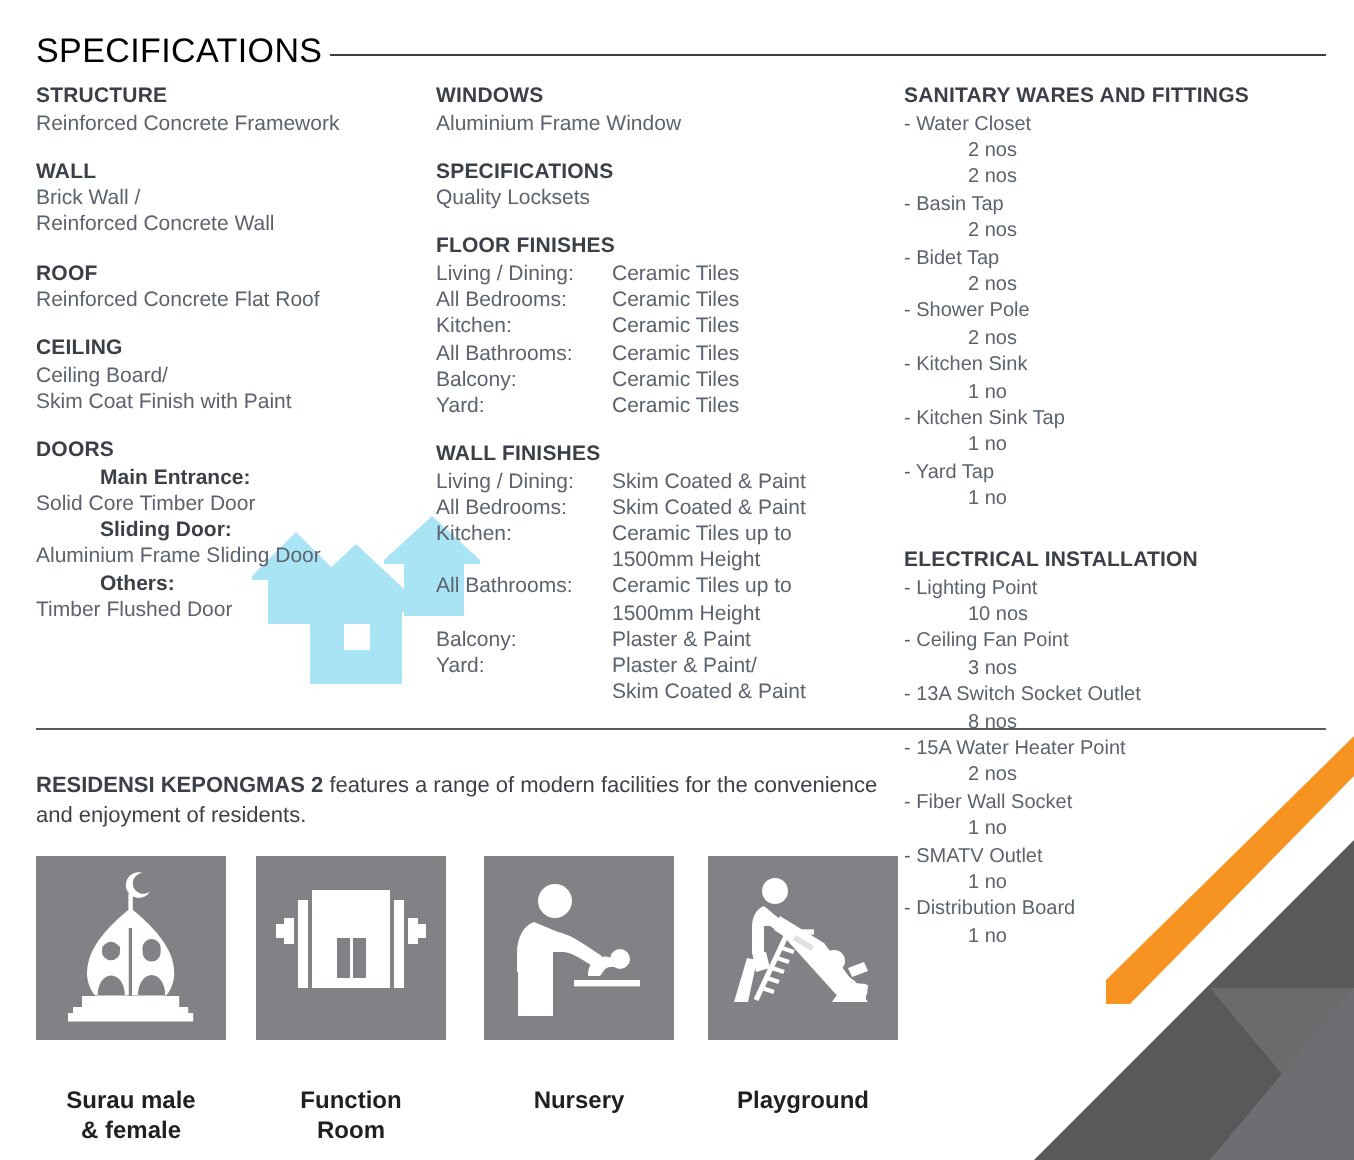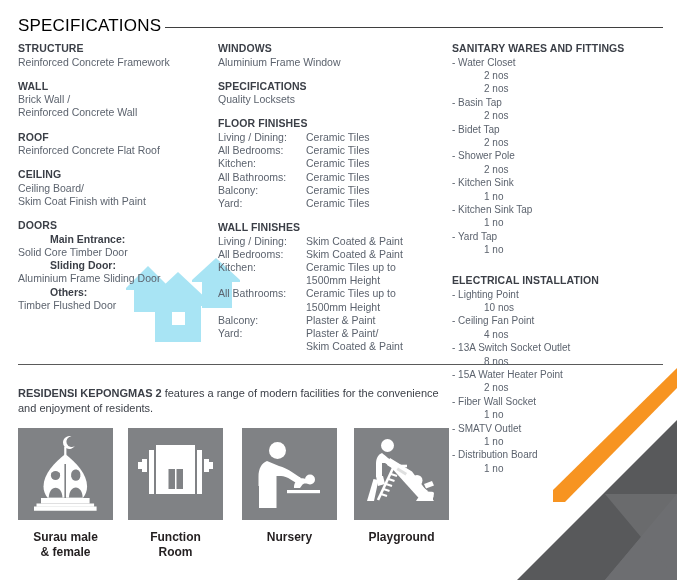--- a/index.html
+++ b/index.html
@@ -47,21 +47,21 @@
   .divider { position: absolute; left: 18px; top: 364px; width: 645px; height: 1px; background: #5a5a5a; }
 
   
   .intro { position: absolute; left: 18px; top: 386px; width: 430px; font-size: 11px; color: #3b3f47; line-height: 15px; }
   .intro b { font-weight: bold; }
 
   
   .facilities { position: absolute; left: 18px; top: 428px; width: 450px; height: 140px; }
   .fac { position: absolute; top: 0; width: 95px; }
   .fac-tile { width: 95px; height: 92px; background: #808285; position: relative; overflow: hidden; }
-  .fac-label { margin-top: 10px; text-align: center; font-size: 12px; font-weight: bold; color: #231f20; line-height: 14.5px; }
+  .fac-label { margin-top: 23px; text-align: center; font-size: 12px; font-weight: bold; color: #231f20; line-height: 14.5px; }
 
   
   .corner { position: absolute; right: 0; bottom: 0; width: 160px; height: 212px; overflow: hidden; }
 </style>
 </head>
 <body>
 
 <div class="page">
 
   <div class="spec-header">
@@ -237,21 +237,21 @@
       <div class="gap"></div>
 
       <div class="blk">
         <div class="blk-head">ELECTRICAL INSTALLATION</div>
         <div class="cntrow">
           <div class="nm">- Lighting Point</div>
           <div class="qty">10 nos</div>
         </div>
         <div class="cntrow">
           <div class="nm">- Ceiling Fan Point</div>
-          <div class="qty">4 nos</div>
+          <div class="qty">3 nos</div>
         </div>
         <div class="cntrow">
           <div class="nm">- 13A Switch Socket Outlet</div>
           <div class="qty">8 nos</div>
         </div>
         <div class="cntrow">
           <div class="nm">- 15A Water Heater Point</div>
           <div class="qty">2 nos</div>
         </div>
         <div class="cntrow">

